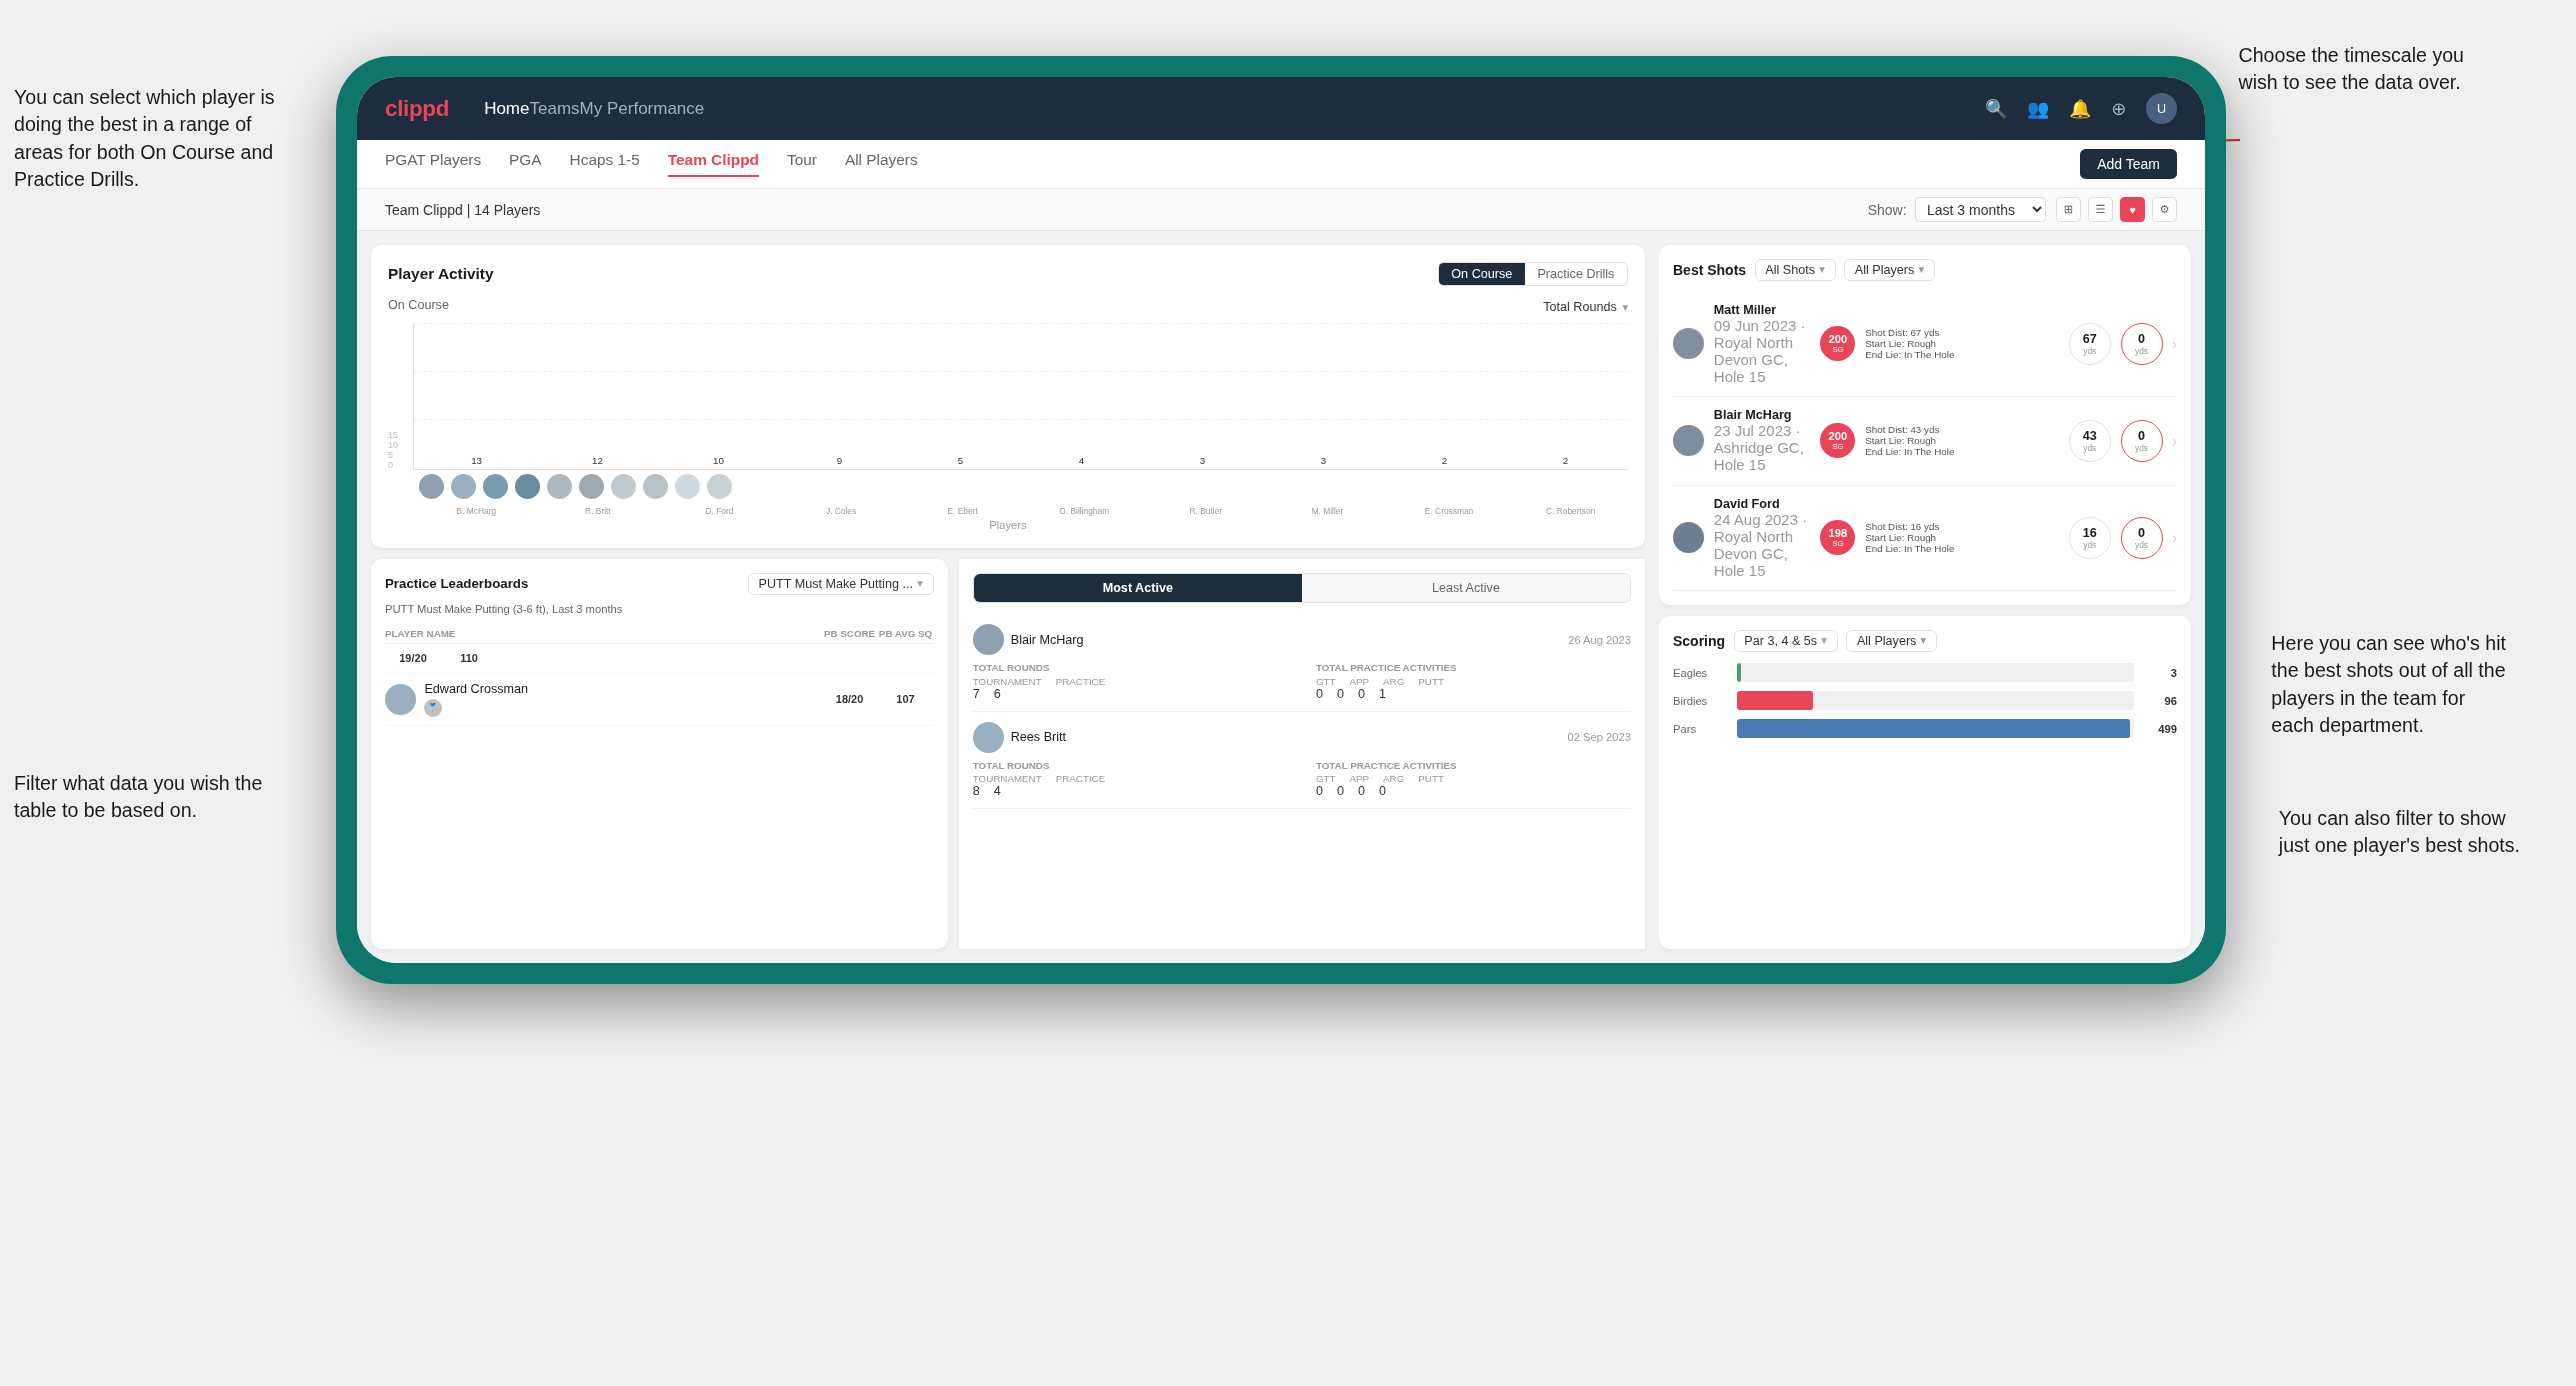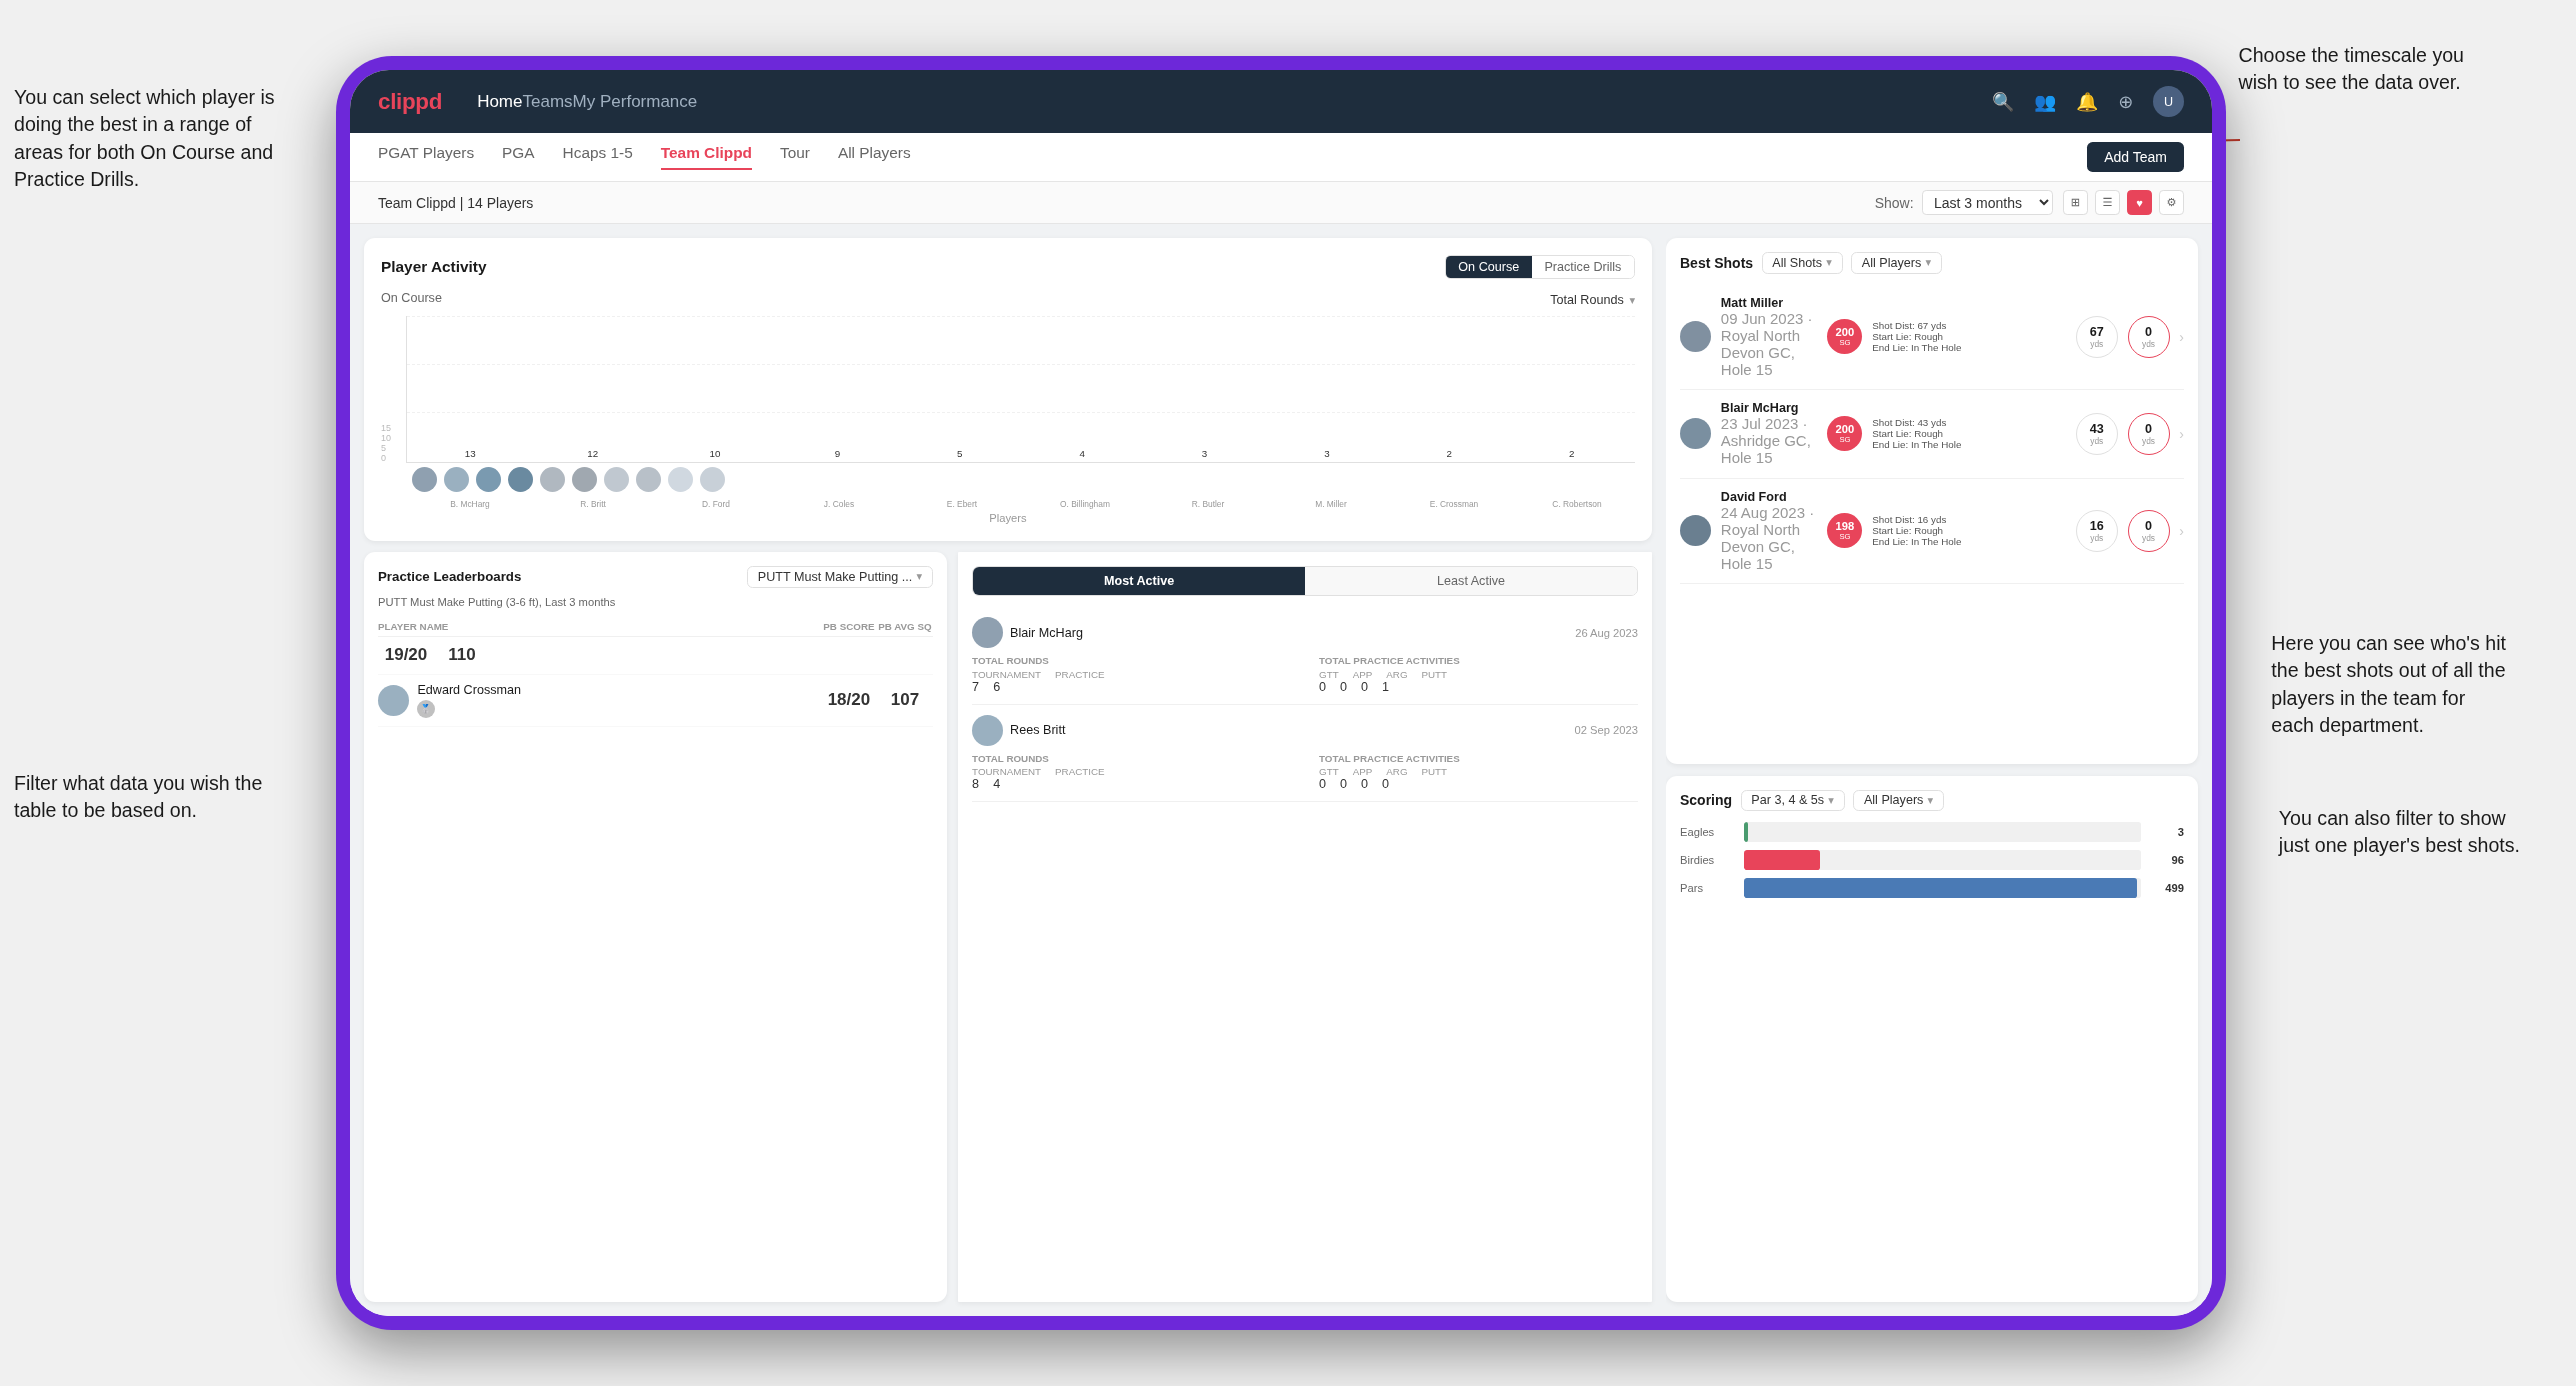--- a/index.html
+++ b/index.html
@@ -51,25 +51,25 @@
       position: absolute;
       pointer-events: none;
     }
 
     
     .tablet-frame {
       position: absolute;
       top: 56px;
       left: 336px;
       width: 1890px;
-      height: 1274px;
-      background: #6d28d9;
+      height: 928px;
+      background: #0f766e;
       border-radius: 56px;
       box-shadow: 0 21px 56px rgba(0,0,0,0.4);
-      padding: 14px;
+      padding: 21px;
     }
     .tablet-screen {
       width: 100%;
       height: 100%;
       background: #fff;
       border-radius: 39px;
       overflow: hidden;
       display: flex;
       flex-direction: column;
     }
@@ -399,21 +399,21 @@
       align-items: center;
       justify-content: center;
       font-size: 9px;
       font-weight: 600;
     }
     .rank-gold { background: #f5c518; color: #fff; }
     .rank-silver { background: #c0c0c0; color: #fff; }
     .score-val {
       width: 56px;
       text-align: center;
-      font-size: 17px;
+      font-size: 11px;
       color: #333;
       font-weight: 600;
     }
 
     
     .activity-card {
       flex: 1.2;
       background: #fff;
       border-radius: 1px;
       padding: 14px;

